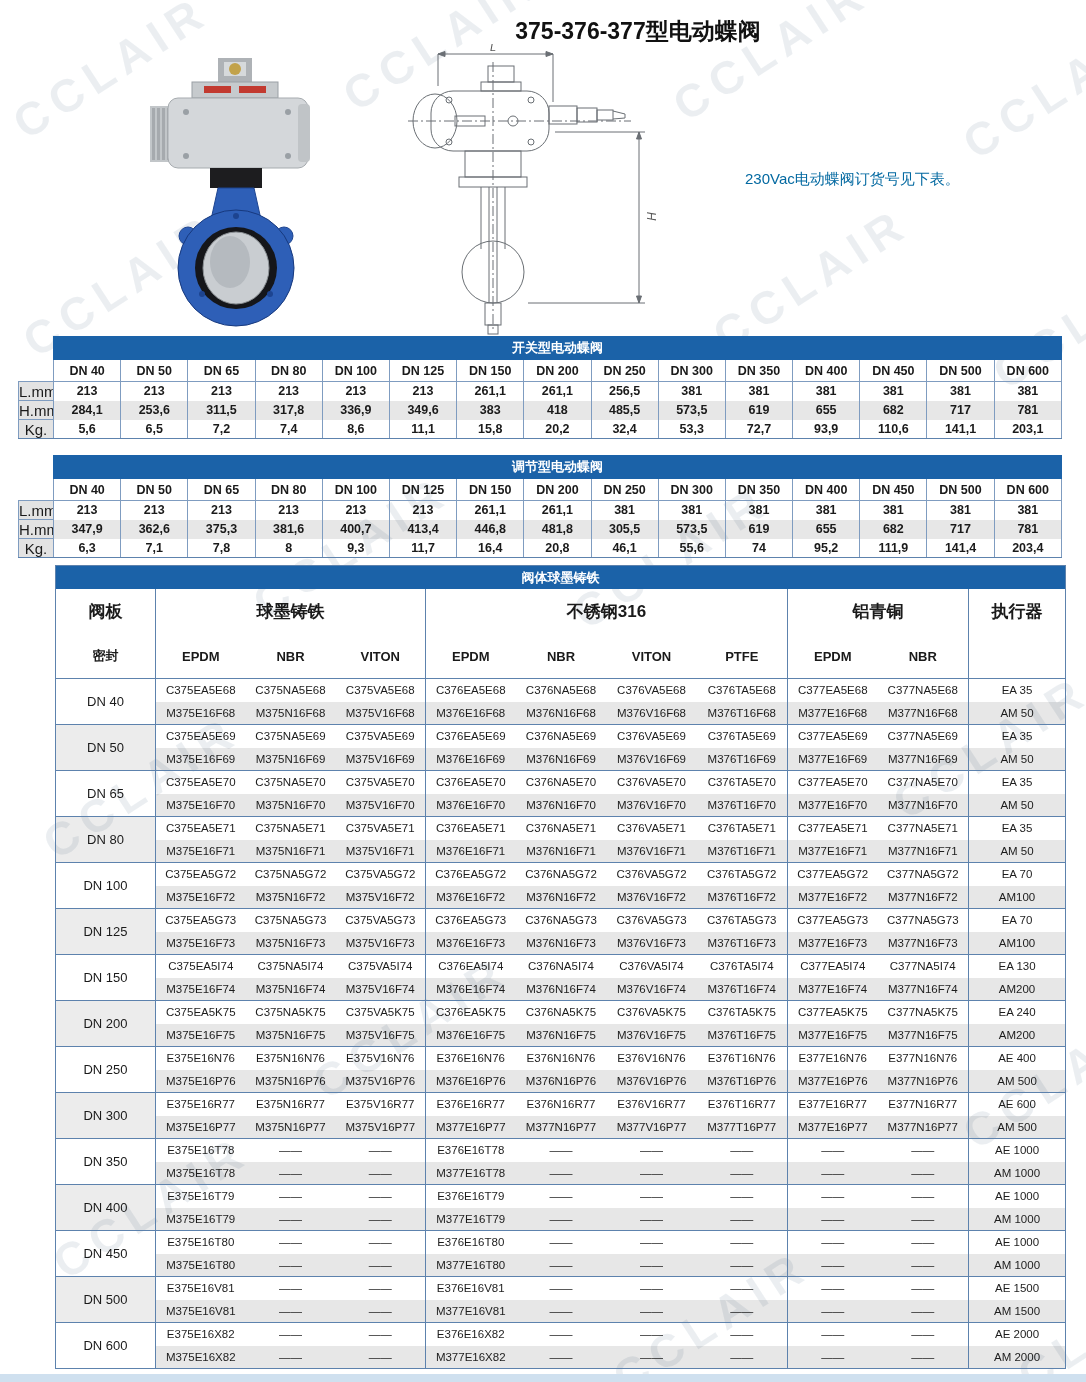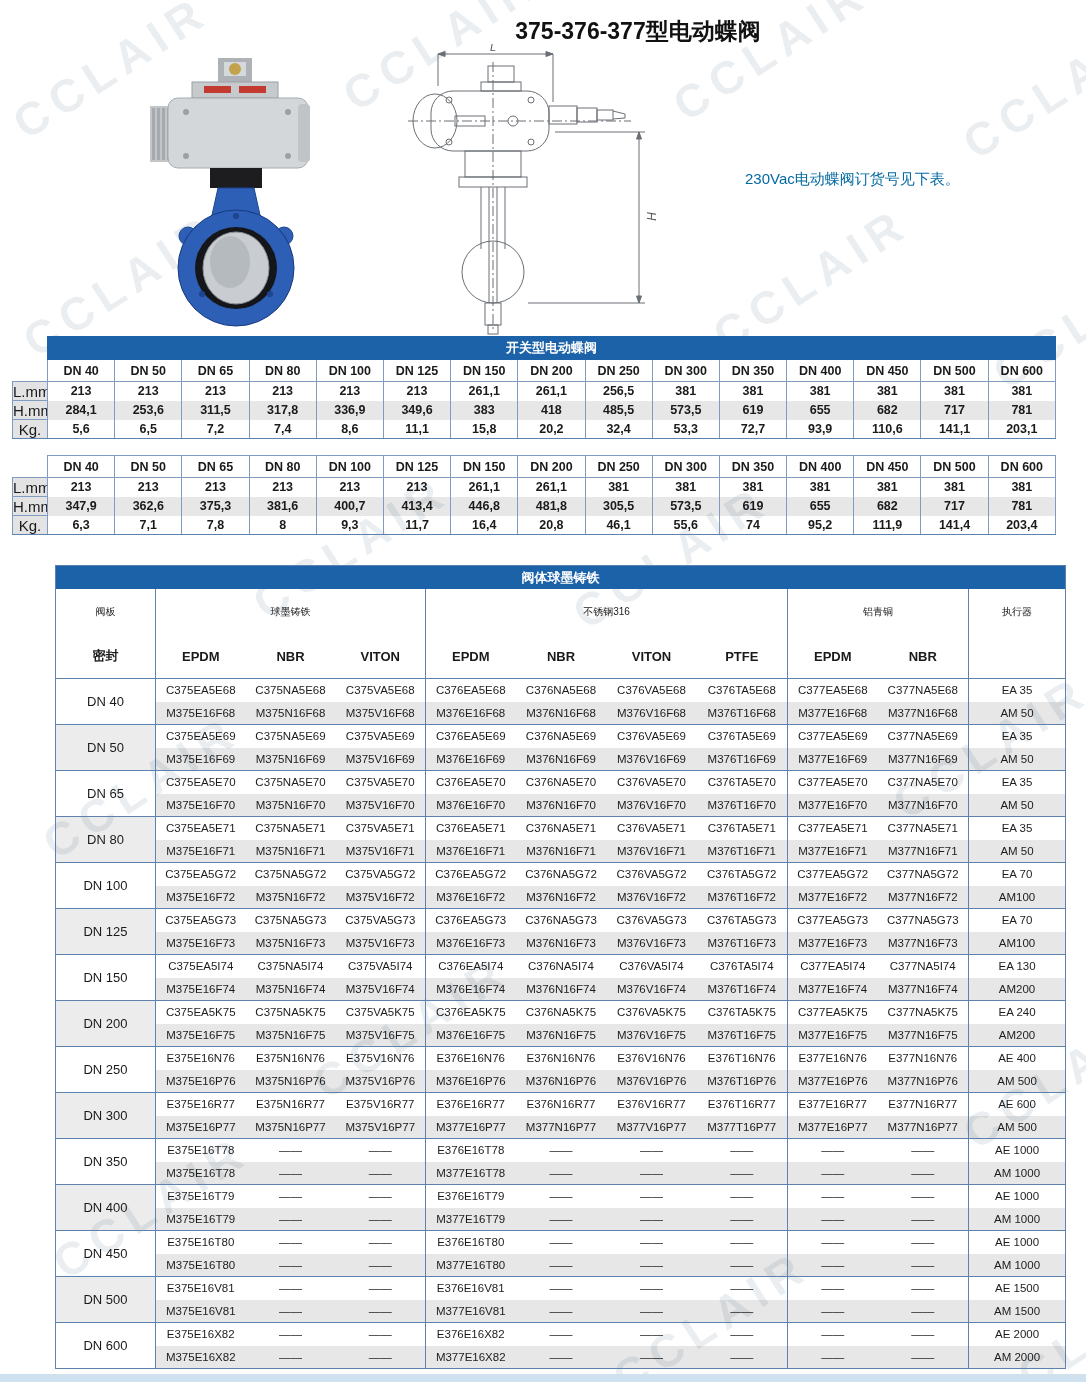--- a/index.html
+++ b/index.html
@@ -10,37 +10,37 @@
       letter-spacing:8px;transform:rotate(-33deg);white-space:nowrap}
   .title{position:absolute;top:12px;left:190px;right:0;text-align:center;margin:4px;
          font-size:23px;font-weight:bold;color:#111;z-index:2}
   .note{position:absolute;left:745px;top:170px;font-size:15px;color:#0369a1;z-index:2}
   .photo{position:absolute;left:148px;top:56px;z-index:1}
   .drawing{position:absolute;left:393px;top:44px;z-index:1}
   table{border-collapse:collapse;table-layout:fixed;z-index:2}
   td{text-align:center;vertical-align:middle;white-space:nowrap;overflow:hidden;padding:0}
 
   
-  .dim-table{position:absolute;left:12px;width:1044px}
+  .dim-table{position:absolute;left:18px;width:1044px}
   .t1{top:336px}.t2{top:455px}
   .dim-table .corner{background:transparent;border:none}
   .dim-table .band{background:#1b62a8;color:#fff;font-weight:bold;font-size:13px;height:22px;
                    border:1px solid #1b62a8}
   .dim-table .dn{font-weight:bold;font-size:12.5px;height:21px;border:1px solid #7f9cc0}
   .dim-table .rlabel{font-size:15px;background:rgba(0,0,0,.11);border:1px solid #7f9cc0;height:18px}
   .dim-table .val{font-weight:bold;font-size:12.5px;height:18px;
                   border-left:1px solid #7f9cc0;border-right:1px solid #7f9cc0}
   .dim-table tr.r1 .val{background:rgba(0,0,0,.095)}
   .dim-table tr.r2 .val{border-bottom:1px solid #5d82ad}
   .dim-table tr.r2 .rlabel{border-bottom:1px solid #5d82ad}
 
   
   .order-table{position:absolute;left:55px;top:565px;width:1010px;border:1px solid #5d82ad}
   .order-table .band{background:#1b62a8;color:#fff;font-weight:bold;font-size:13px;height:23px}
-  .order-table .hc{font-weight:normal;font-size:10px;height:45px}
+  .order-table .hc{font-weight:bold;font-size:17px;height:45px}
   .order-table .hc2{font-weight:bold;font-size:13px;height:44px}
   .order-table .sec{border-right:1px solid #5d82ad}
   .order-table tr.sub1 td{border-top:1px solid #5d82ad}
   .order-table td.code{font-size:11.5px;color:#1c1c1c;height:22.5px}
   .order-table tr.sub2 td.code{background:rgba(0,0,0,.095)}
   .order-table td.dn{font-size:13px}
   .order-table td.dn.shade{background:rgba(0,0,0,.075)}
   .bottom-rule{position:absolute;left:0;top:1374px;width:1086px;height:8px;background:#cfe0ef;z-index:1}
 </style>
 </head>
@@ -258,20 +258,24 @@
       <col>
       <col>
       <col>
       <col>
       <col>
       <col>
     </colgroup>
     <tbody>
       <tr>
         <td class="corner"></td>
+        <td class="band" colspan="15">调节型电动蝶阀</td>
+      </tr>
+      <tr>
+        <td class="corner"></td>
         <td class="dn">DN 40</td>
         <td class="dn">DN 50</td>
         <td class="dn">DN 65</td>
         <td class="dn">DN 80</td>
         <td class="dn">DN 100</td>
         <td class="dn">DN 125</td>
         <td class="dn">DN 150</td>
         <td class="dn">DN 200</td>
         <td class="dn">DN 250</td>
         <td class="dn">DN 300</td>

